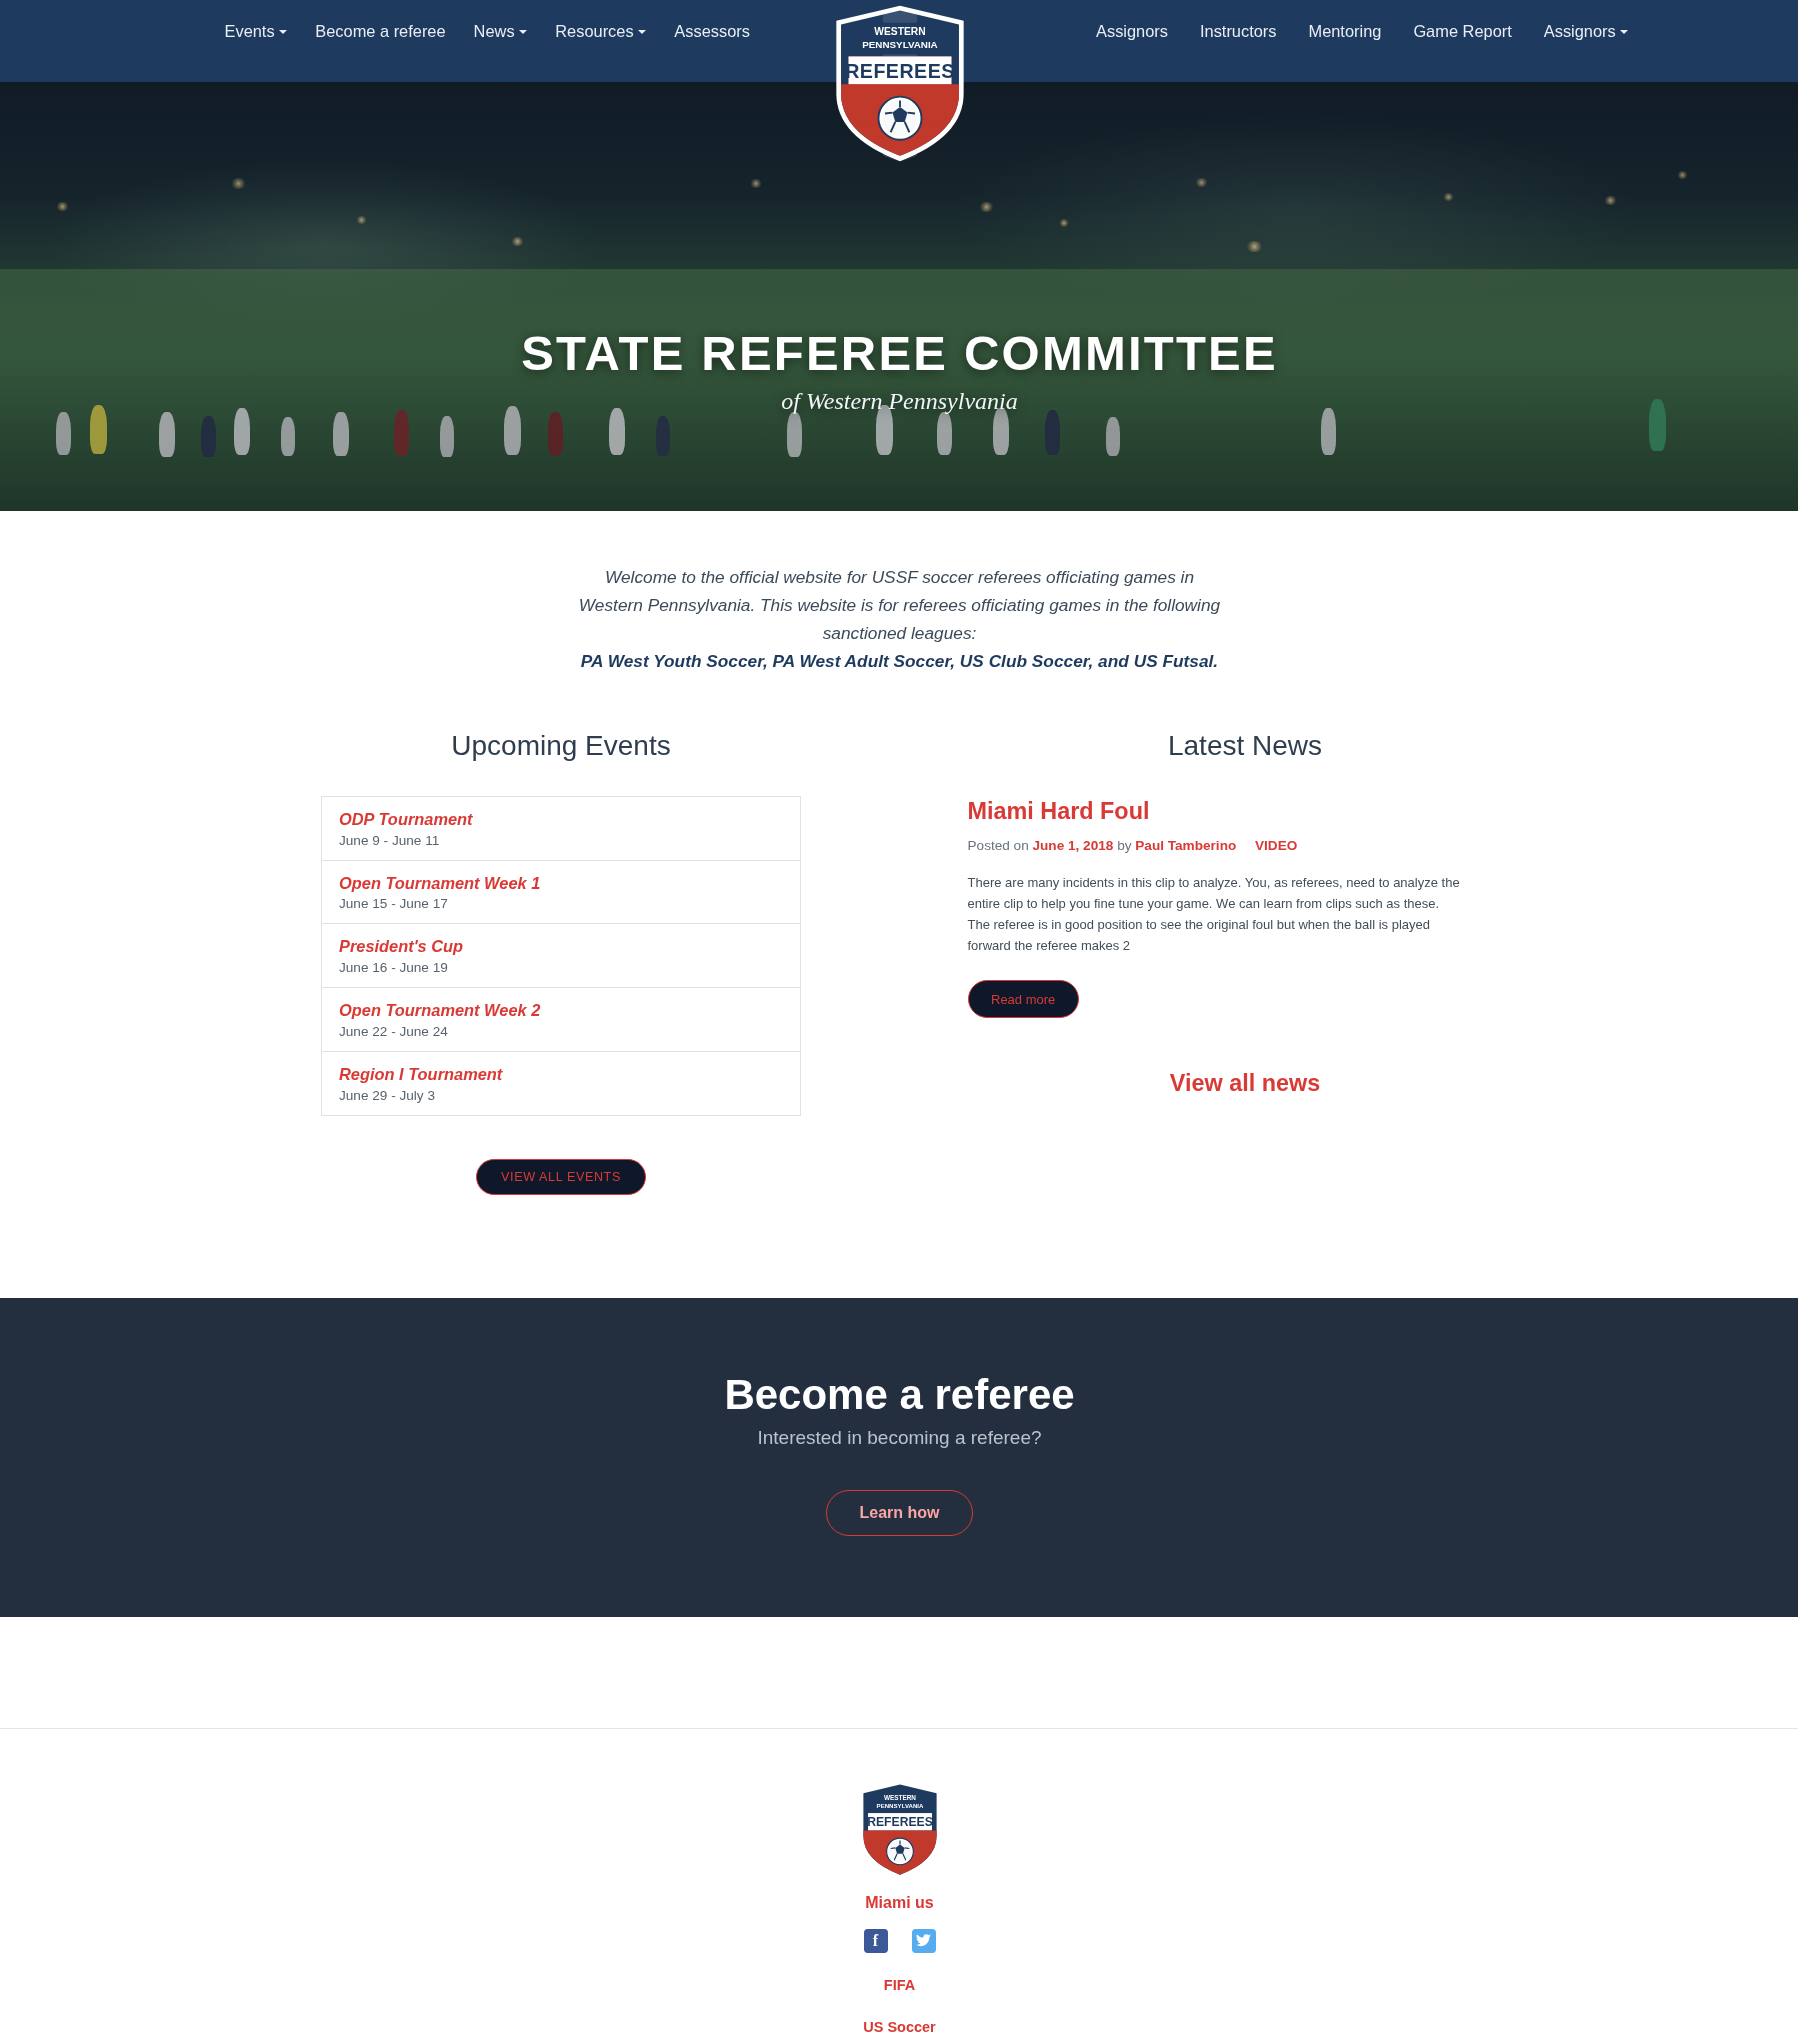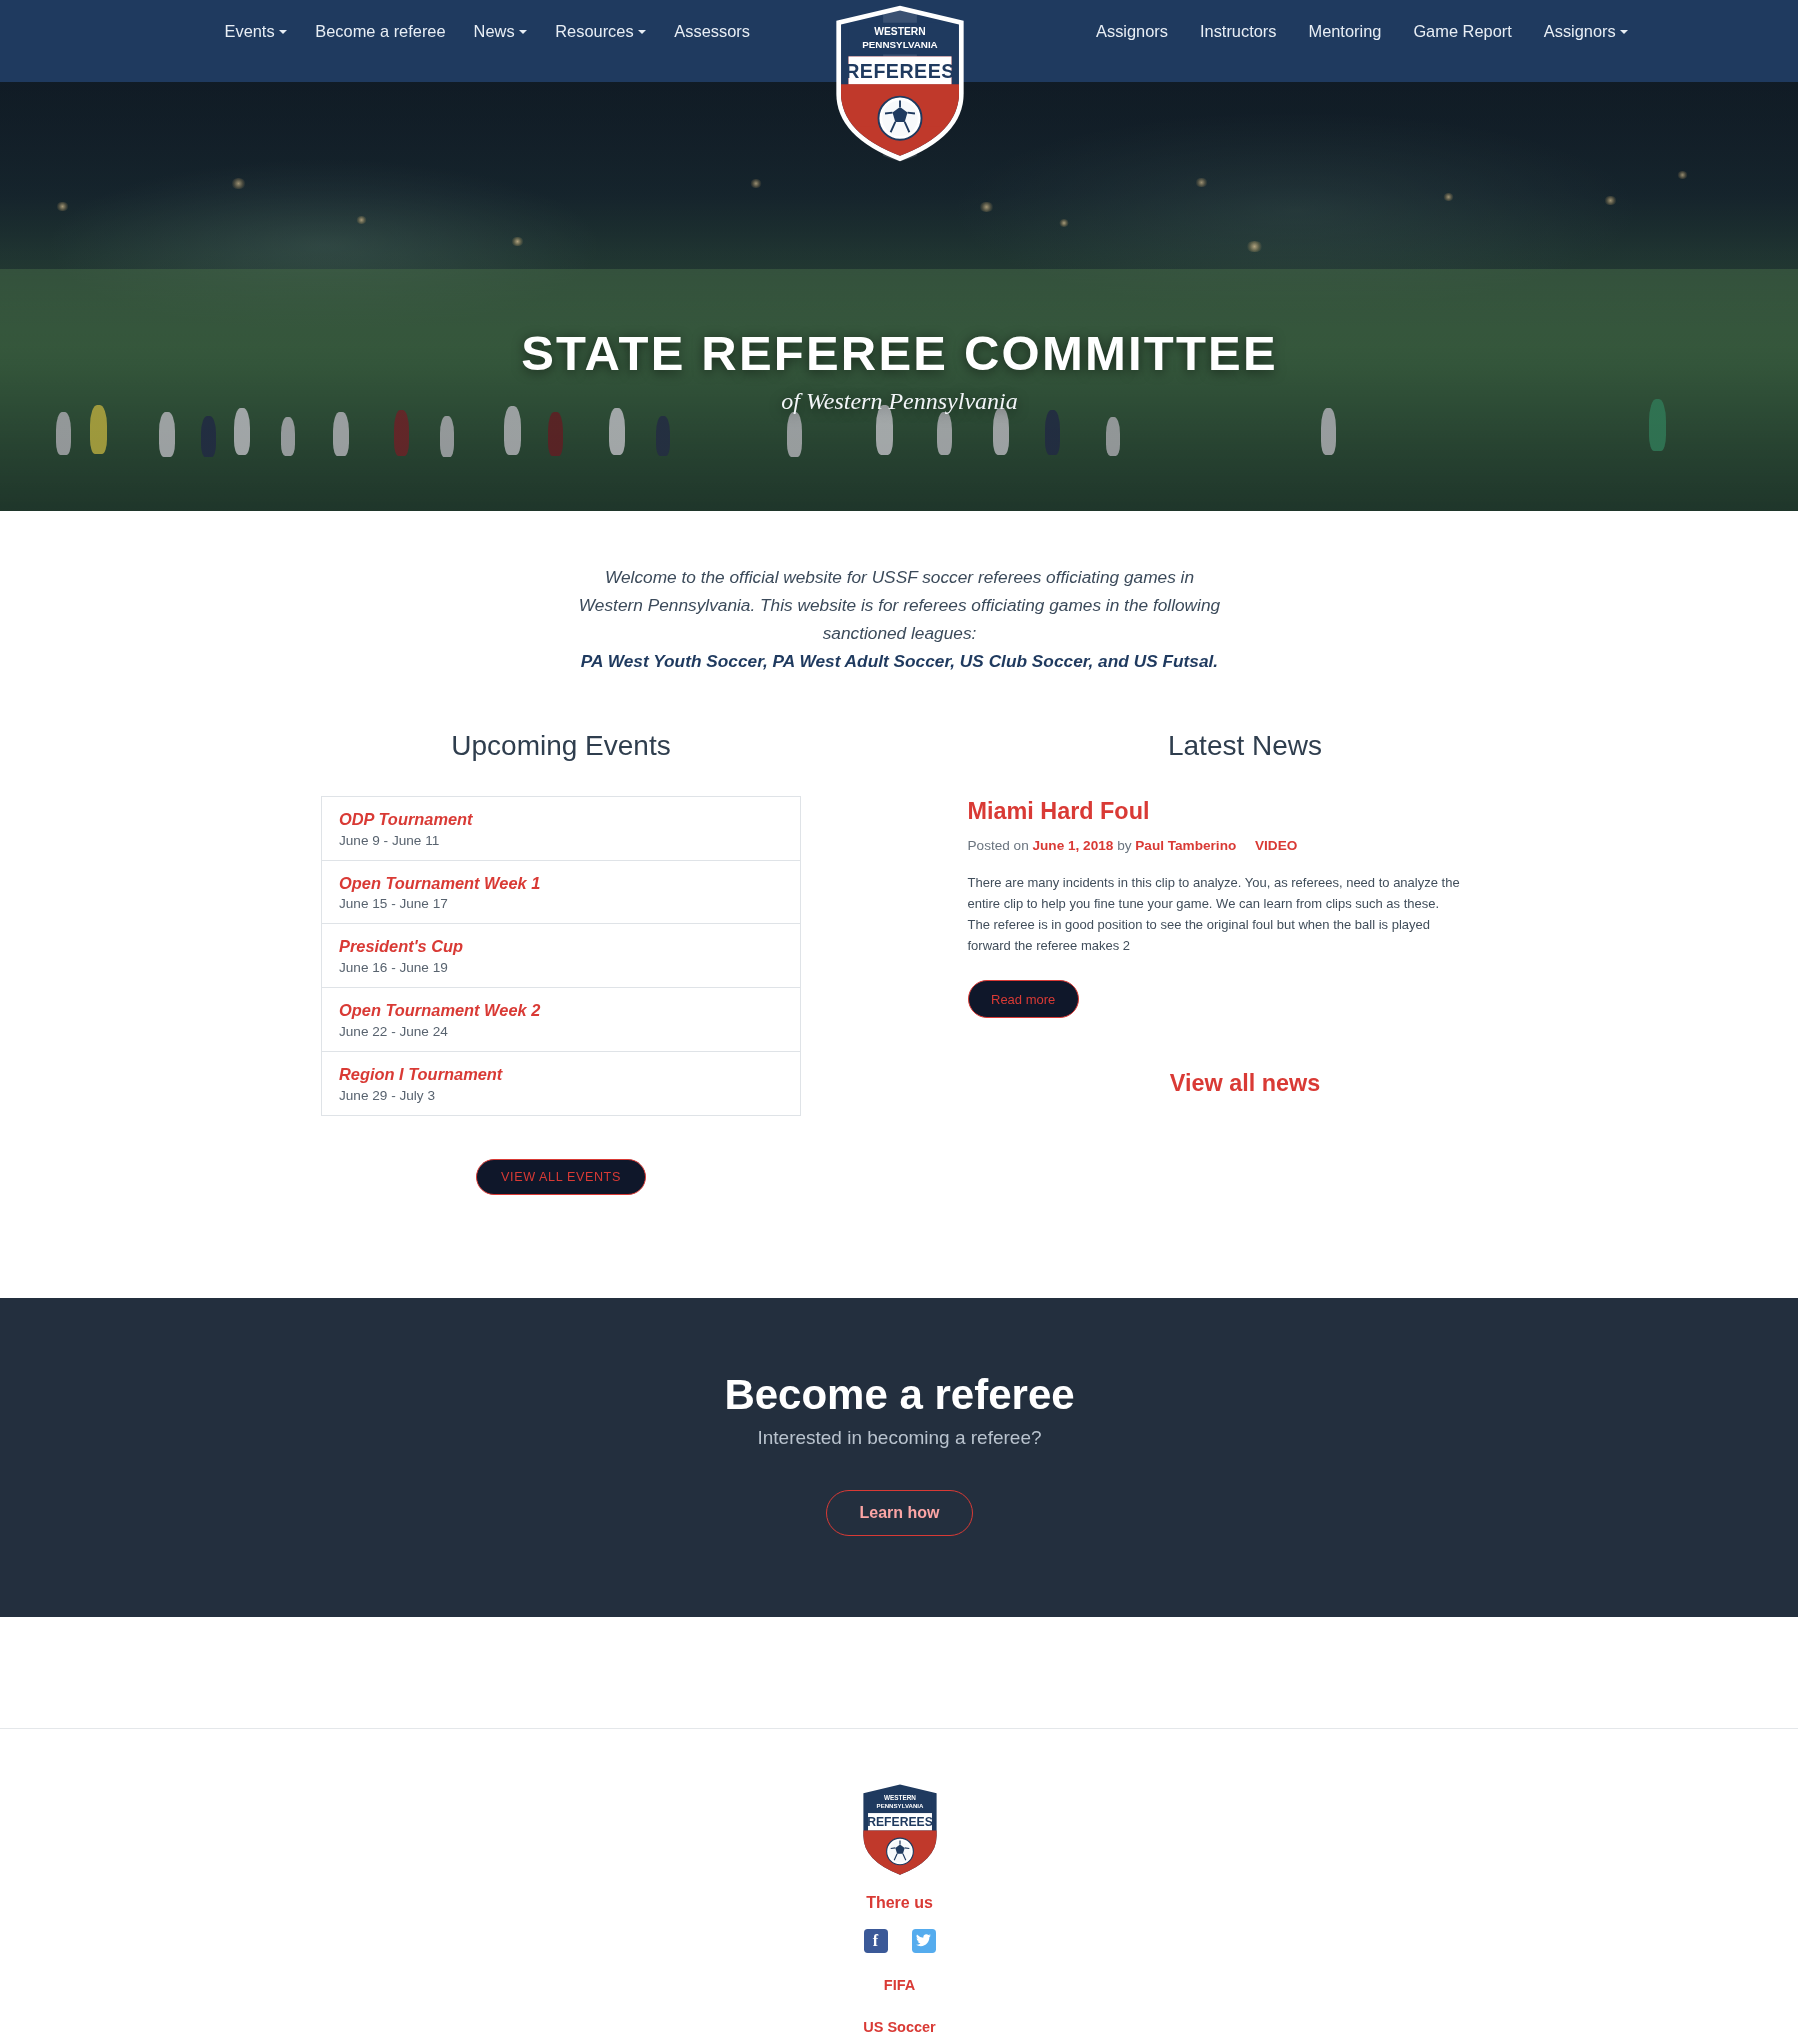--- a/index.html
+++ b/index.html
@@ -491,21 +491,21 @@
         <text x="74" y="47" text-anchor="middle" font-family="Liberation Sans, sans-serif" font-size="10.5" font-weight="bold" fill="#ffffff">PENNSYLVANIA</text>
         <text x="74" y="79" text-anchor="middle" font-family="Liberation Sans, sans-serif" font-size="21" font-weight="bold" fill="#1f3a5f">REFEREES</text>
         <circle cx="74" cy="122" r="23" fill="#ffffff" stroke="#1f3a5f" stroke-width="2"></circle>
         <circle cx="74" cy="122" r="19" fill="#f7f9fb"></circle>
         <polygon points="74,110 82,116 79,126 69,126 66,116" fill="#1f3a5f"></polygon>
         <path d="M74 103 L74 110 M58 117 L66 116 M90 117 L82 116 M64 137 L69 126 M84 137 L79 126" stroke="#1f3a5f" stroke-width="2" fill="none"></path>
       </svg>
     </div>
   </div>
 
-  <div class="follow">There us</div>
+  <div class="follow">Miami us</div>
 
   <div class="socials">
     <div class="social fb">
         <span>f</span>
       </div>
     <div class="social tw">
       <svg width="15" height="13" viewBox="0 0 16 14" aria-hidden="true">
           <path d="M16 1.7a6.4 6.4 0 0 1-1.9.5A3.3 3.3 0 0 0 15.5.4a6.6 6.6 0 0 1-2.1.8A3.3 3.3 0 0 0 7.8 4a9.3 9.3 0 0 1-6.8-3.4 3.3 3.3 0 0 0 1 4.4 3.3 3.3 0 0 1-1.5-.4 3.3 3.3 0 0 0 2.6 3.2 3.3 3.3 0 0 1-1.5.1 3.3 3.3 0 0 0 3.1 2.3A6.6 6.6 0 0 1 0 11.6a9.3 9.3 0 0 0 5 1.5c6 0 9.3-5 9.3-9.3v-.4A6.6 6.6 0 0 0 16 1.7z" fill="#ffffff"></path>
         </svg>
     </div>

